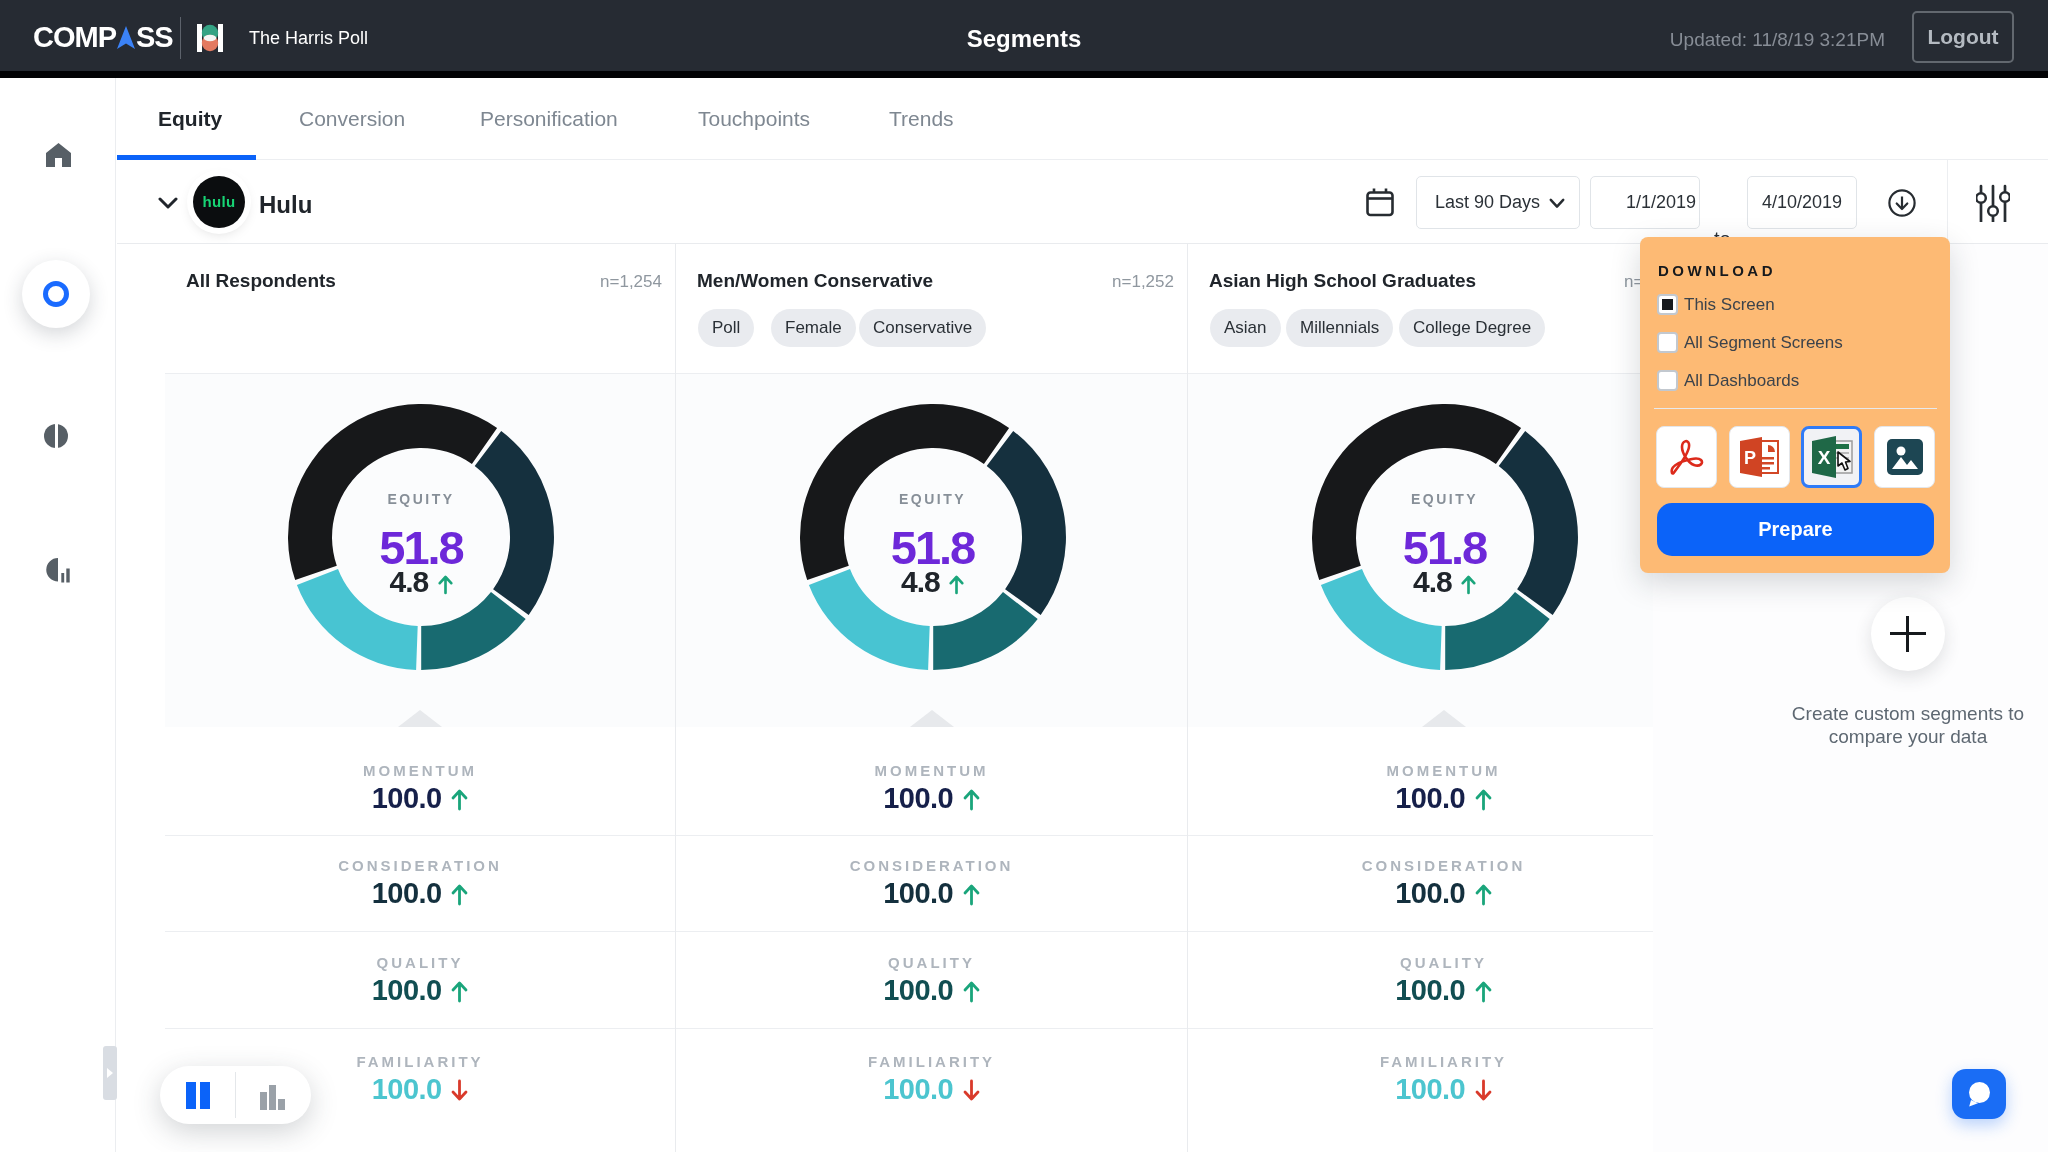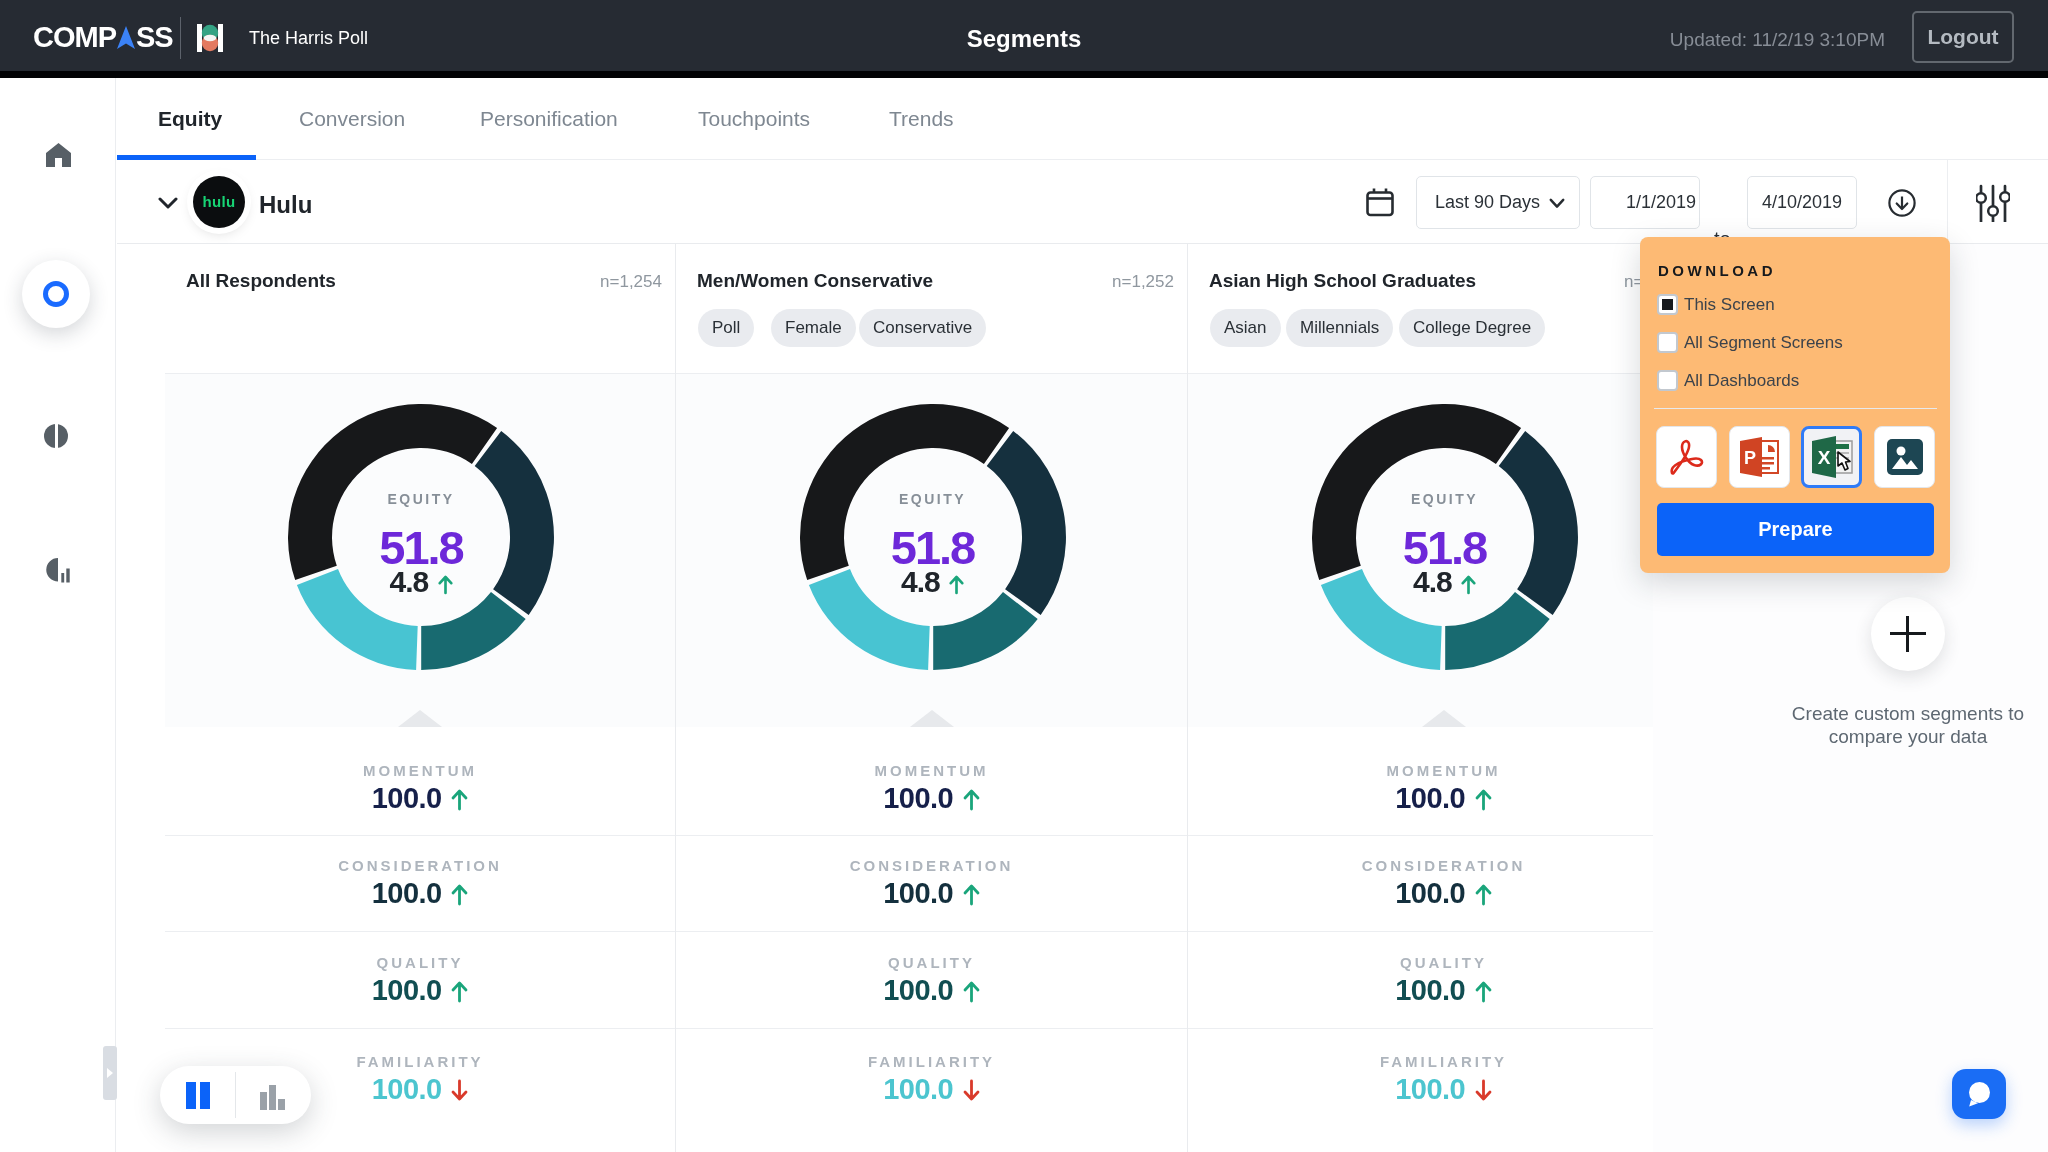--- a/index.html
+++ b/index.html
@@ -62,21 +62,21 @@
 
 
 #dlpanel { left:1640px; top:237px; width:310px; height:336px; background:#fdba74; border-radius:8px; box-shadow:0 10px 30px rgba(30,40,50,.18); z-index:30; }
 #dlpanel h4 { position:absolute; left:18px; top:25px; font-size:15px; letter-spacing:3.5px; color:#16191d; }
 .cb { position:absolute; left:17px; width:21px; height:21px; border:2px solid #c2c8cf; border-radius:4px; background:#fff; }
 .cb.on:after { content:""; position:absolute; left:3px; top:3px; width:11px; height:11px; background:#16191d; }
 .cblabel { position:absolute; left:44px; font-size:17px; color:#3c434b; }
 #dldiv { position:absolute; left:14px; top:171px; width:283px; height:1px; background:#e7e9ec; }
 .fbtn { position:absolute; top:189px; width:61px; height:62px; border:1px solid #e3e6ea; border-radius:8px; background:#fff; }
 .fbtn.sel { border:3px solid #2f7bf7; background:#f1f2f5; }
-#prepare { position:absolute; left:17px; top:266px; width:277px; height:53px; background:#0b63f9; border-radius:5px; color:#fff; font-size:20px; font-weight:bold; text-align:center; line-height:53px; }
+#prepare { position:absolute; left:17px; top:266px; width:277px; height:53px; background:#0b63f9; border-radius:15px; color:#fff; font-size:20px; font-weight:bold; text-align:center; line-height:53px; }
 
 
 #toggle { left:160px; top:1066px; width:151px; height:58px; background:#fff; border-radius:29px; box-shadow:0 8px 28px rgba(50,60,70,.22); z-index:20; }
 #toggle .tdiv { position:absolute; left:75px; top:6px; width:1px; height:46px; background:#e4e7ea; }
 
 
 #chat { left:1952px; top:1069px; width:54px; height:50px; background:#1a6df5; border-radius:14px; box-shadow:0 6px 16px rgba(26,109,245,.30); }
 </style>
 </head>
 <body>
@@ -87,21 +87,21 @@
 <div class="abs" id="navdiv"></div>
 <svg class="abs" style="left:197px; top:24px;" width="26" height="28" viewBox="0 0 26 28">
   <rect x="0" y="0" width="5" height="28" fill="#fff"></rect>
   <rect x="21" y="0" width="5" height="28" fill="#fff"></rect>
   <circle cx="13" cy="9" r="8.2" fill="#34a384"></circle>
   <circle cx="13" cy="19" r="8.2" fill="#e37a61"></circle>
   <ellipse cx="13" cy="14" rx="6.3" ry="3.2" fill="#f3f6f5"></ellipse>
 </svg>
 <div class="abs" id="harris-txt">The Harris Poll</div>
 <div class="abs" id="segments">Segments</div>
-<div class="abs" id="updated">Updated: 11/2/19 3:10PM</div>
+<div class="abs" id="updated">Updated: 11/8/19 3:21PM</div>
 <div class="abs" id="logout">Logout</div>
 
 <div class="abs" id="sidebar"></div>
 <div class="abs" id="sideexp"></div>
 
 <svg class="abs" style="left:46px; top:143px;" width="25" height="24" viewBox="0 0 25 24">
   <path d="M12.5 0 L25 10 L25 24 L16 24 L16 15 L9 15 L9 24 L0 24 L0 10 Z" fill="#575f66"></path>
 </svg>
 <div class="abs" style="left:22px; top:260px; width:68px; height:68px; background:#fff; border-radius:50%; box-shadow:0 6px 20px rgba(40,50,65,.20);"></div>
 <div class="abs" style="left:43px; top:281px; width:26px; height:26px; border:5px solid #1a6bff; border-radius:50%;"></div>

